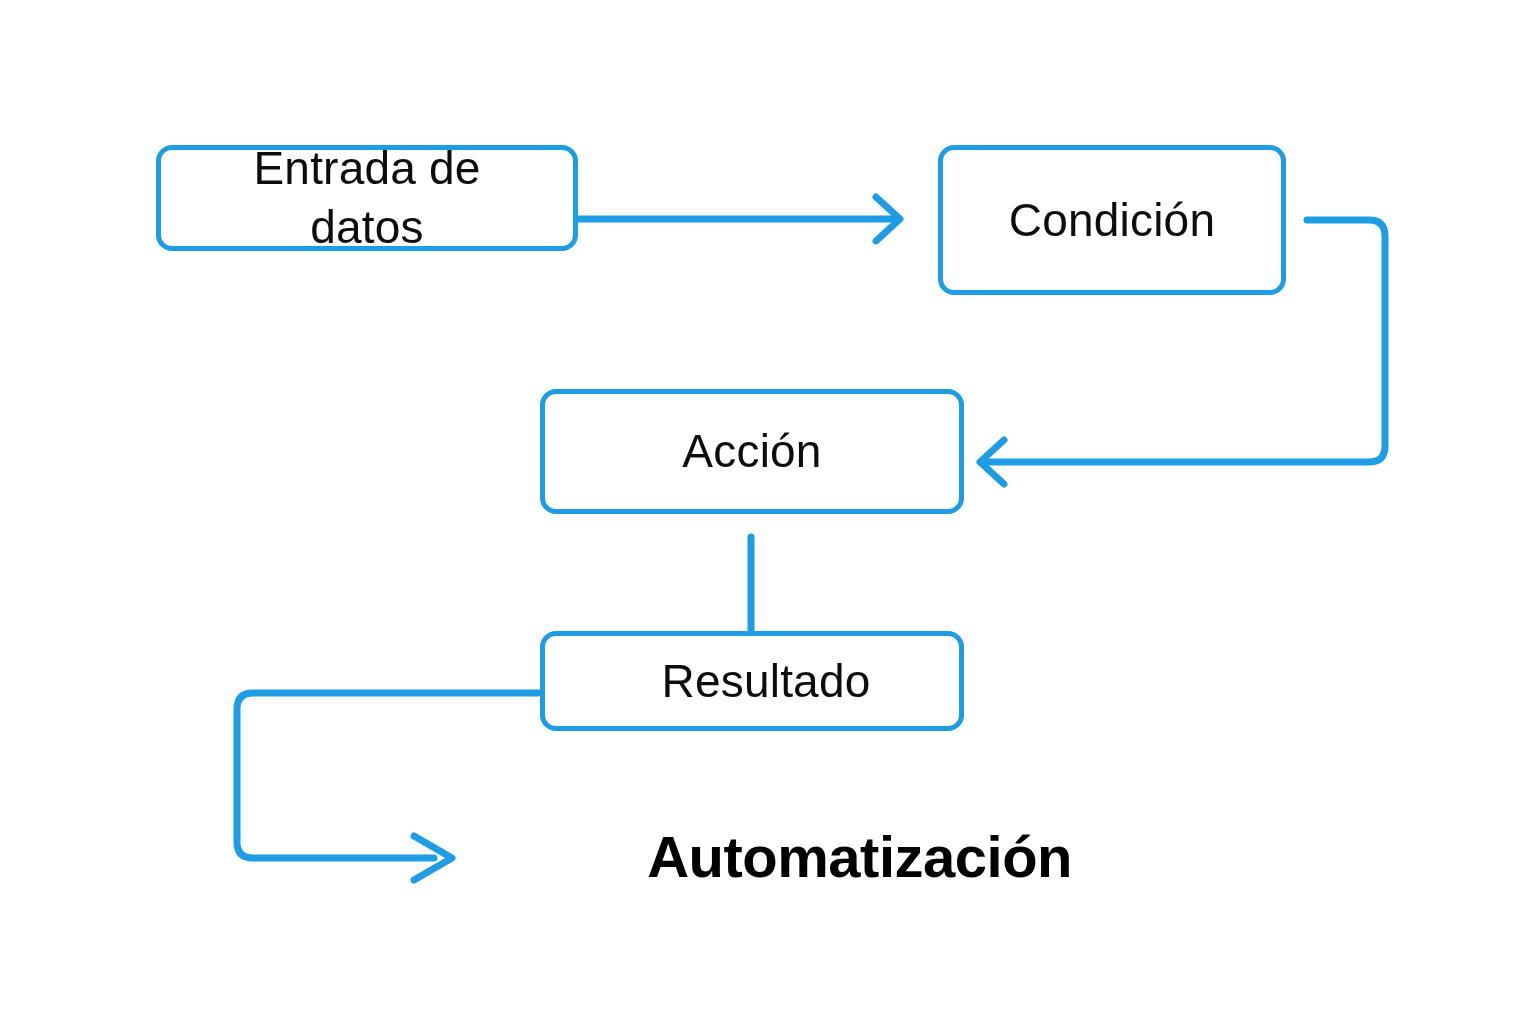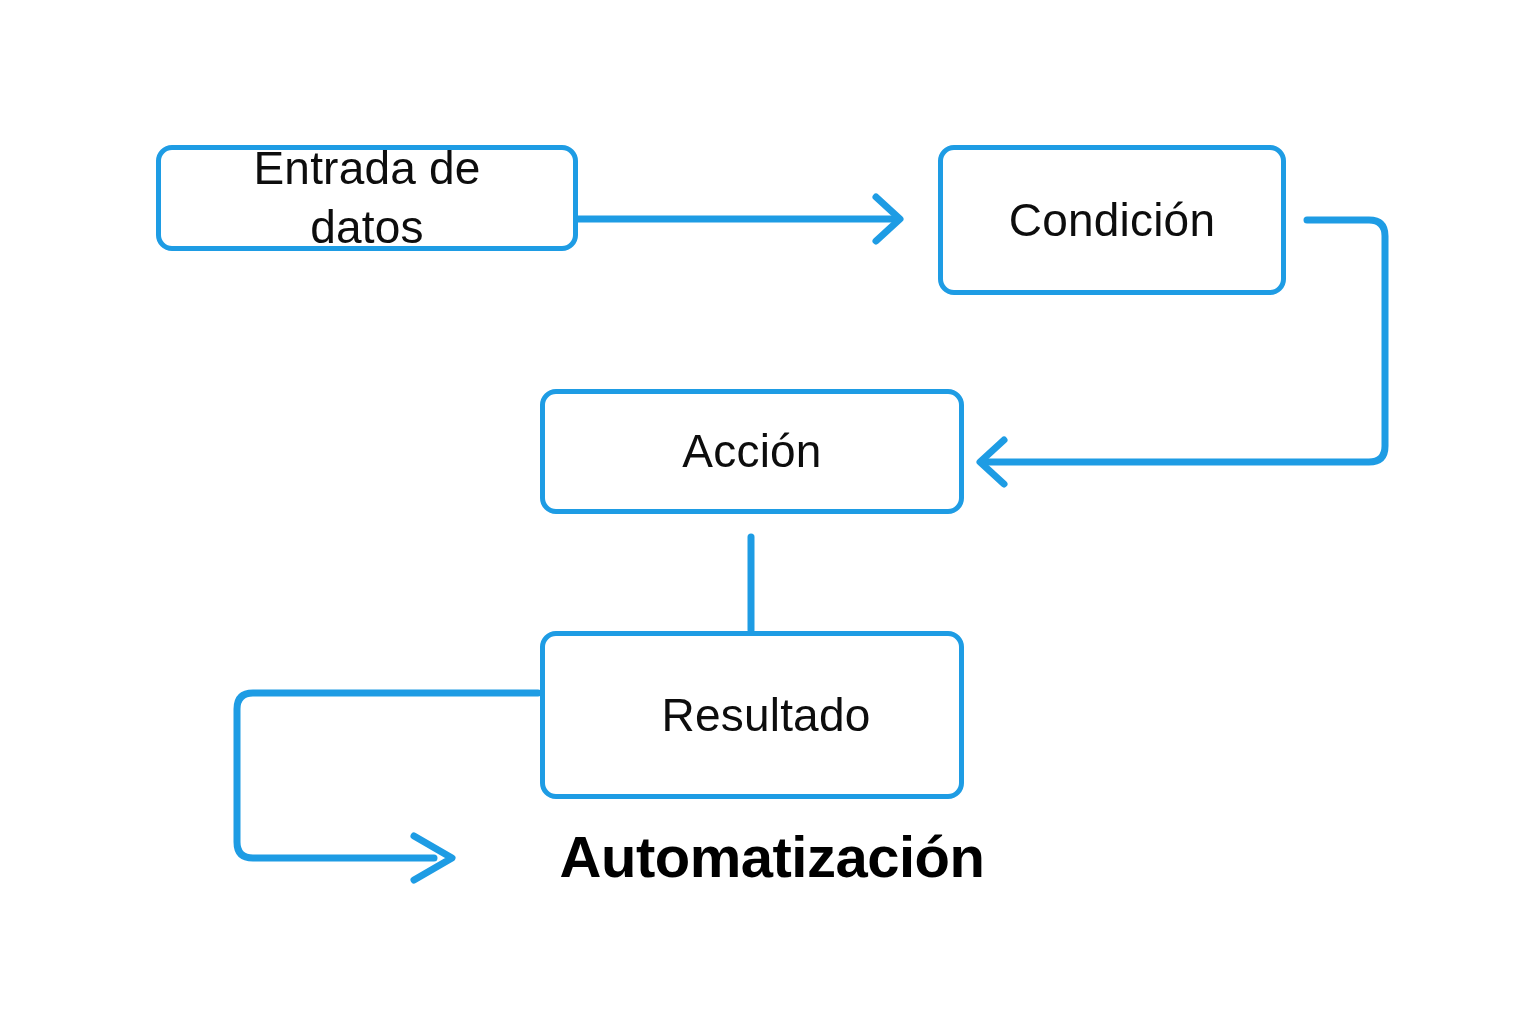--- a/index.html
+++ b/index.html
@@ -62,32 +62,32 @@
   #node-accion {
     left: 540px;
     top: 389px;
     width: 424px;
     height: 125px;
   }
   #node-resultado {
     left: 540px;
     top: 631px;
     width: 424px;
-    height: 168px;
+    height: 100px;
     padding-left: 28px;
   }
   #outcome-automatizacion {
     position: absolute;
     left: 472px;
     top: 815px;
     width: 600px;
     height: 84px;
     display: flex;
     align-items: center;
-    justify-content: center;
+    justify-content: flex-end;
   }
   .outcome-label {
     color: #000000;
     font-family: "Liberation Sans", sans-serif;
     font-size: 58px;
     font-weight: 700;
     letter-spacing: -0.5px;
     line-height: 1;
     white-space: nowrap;
   }

